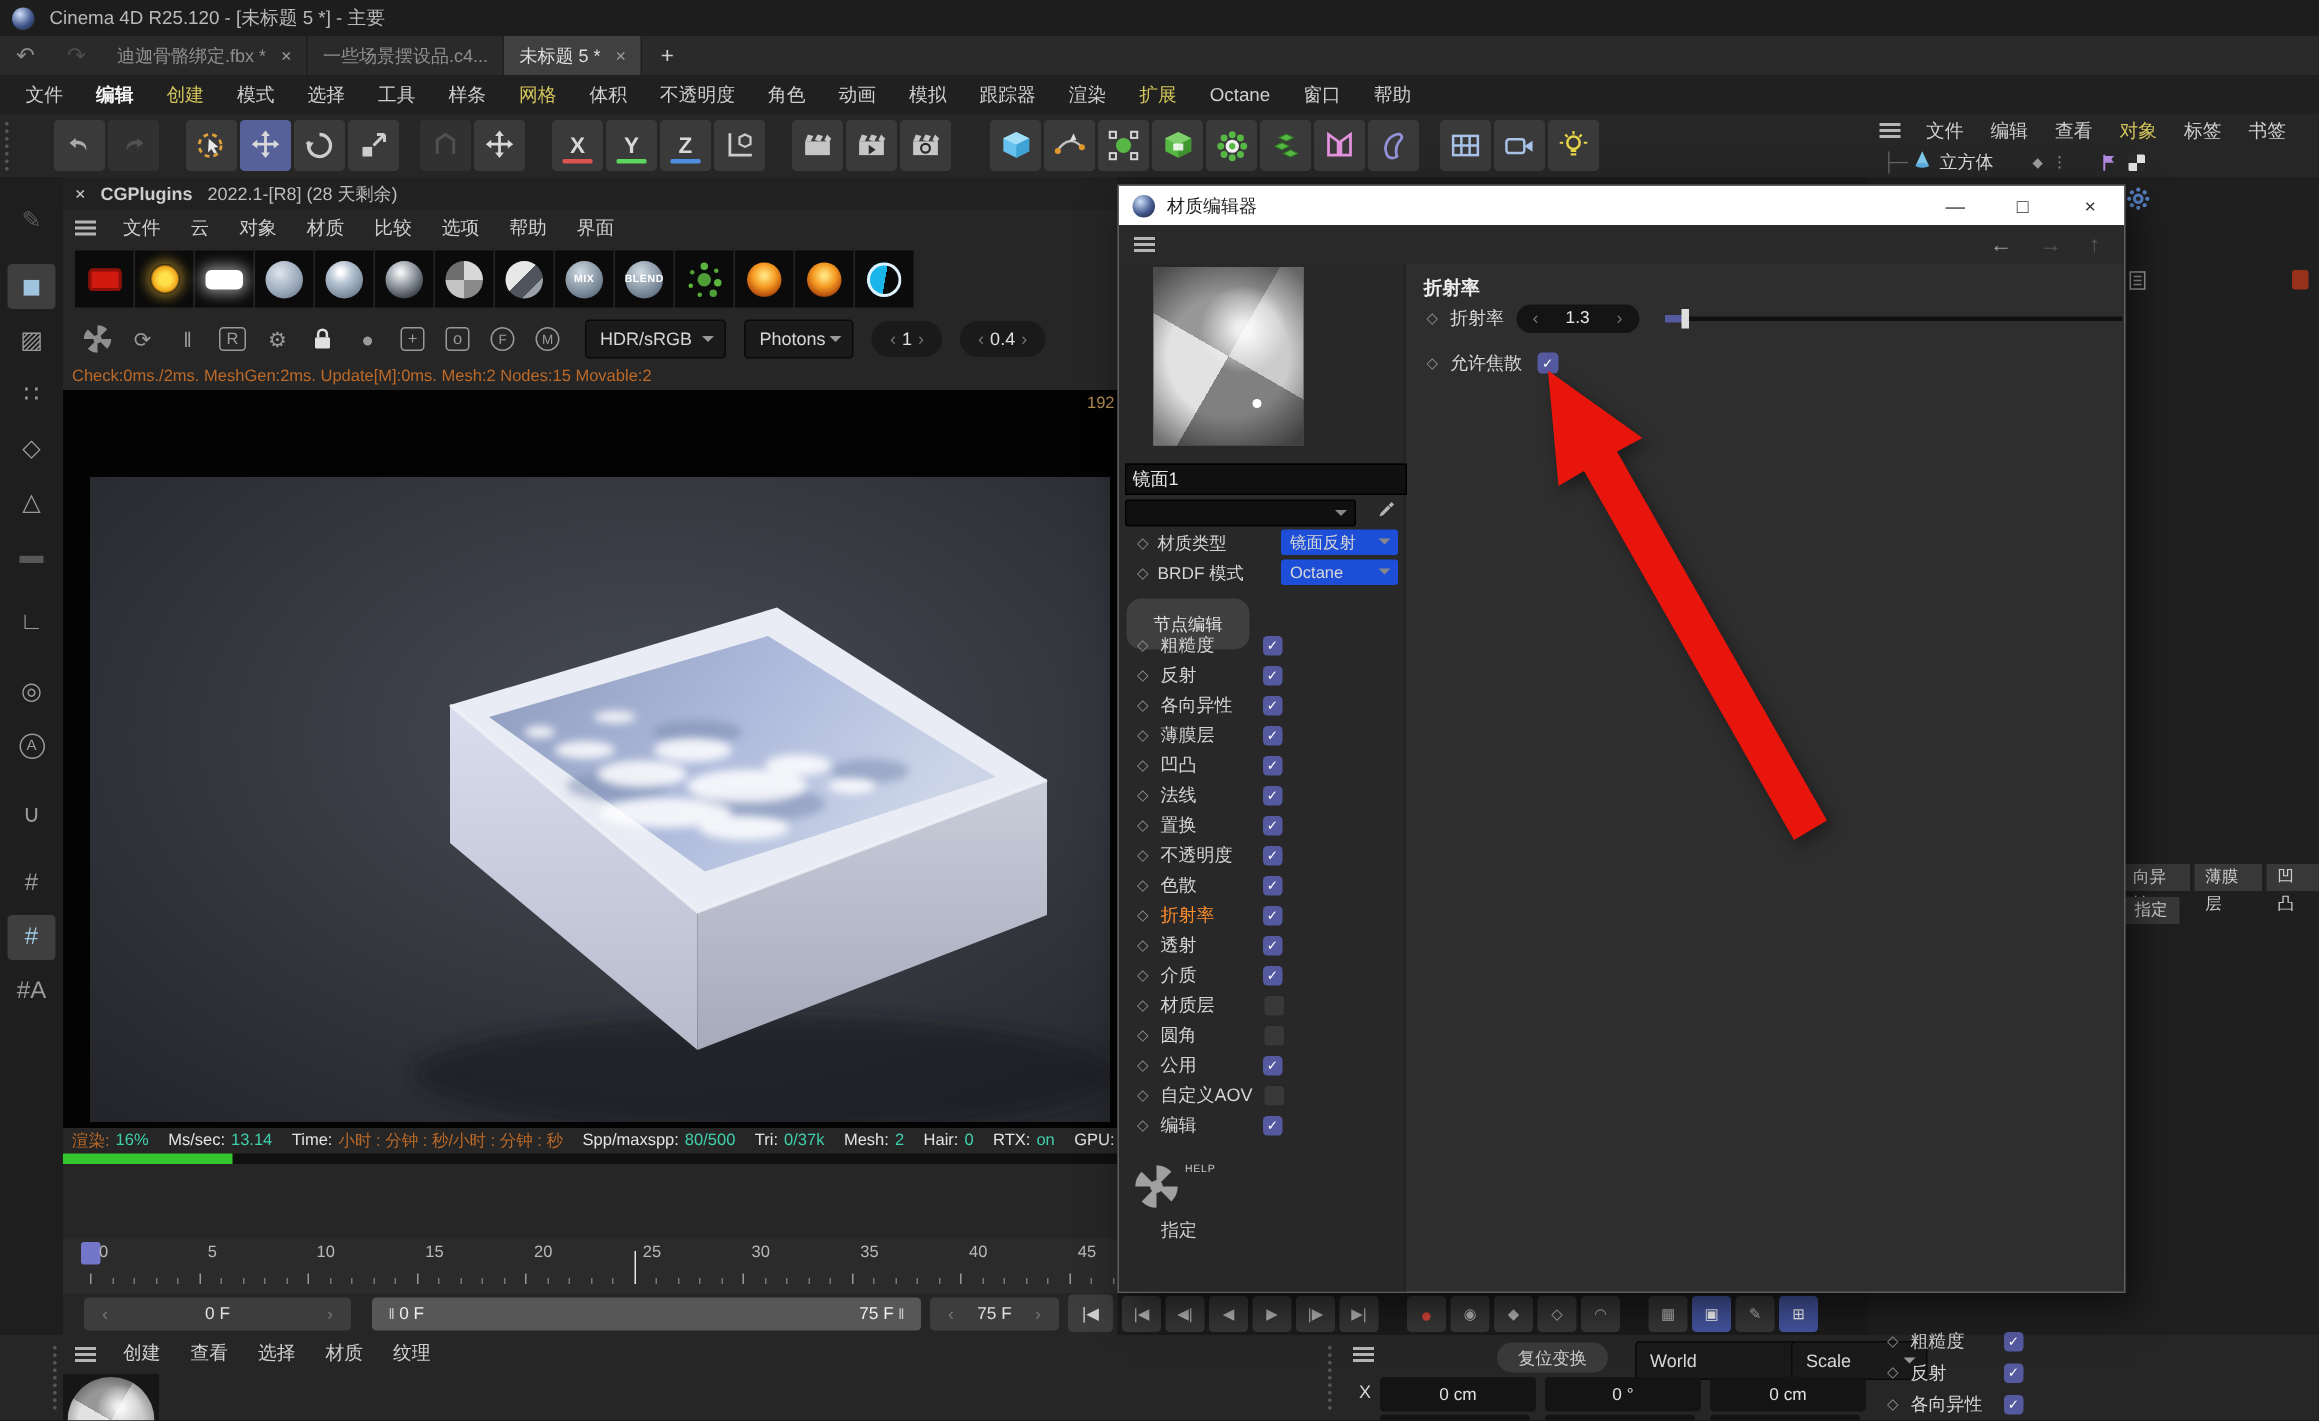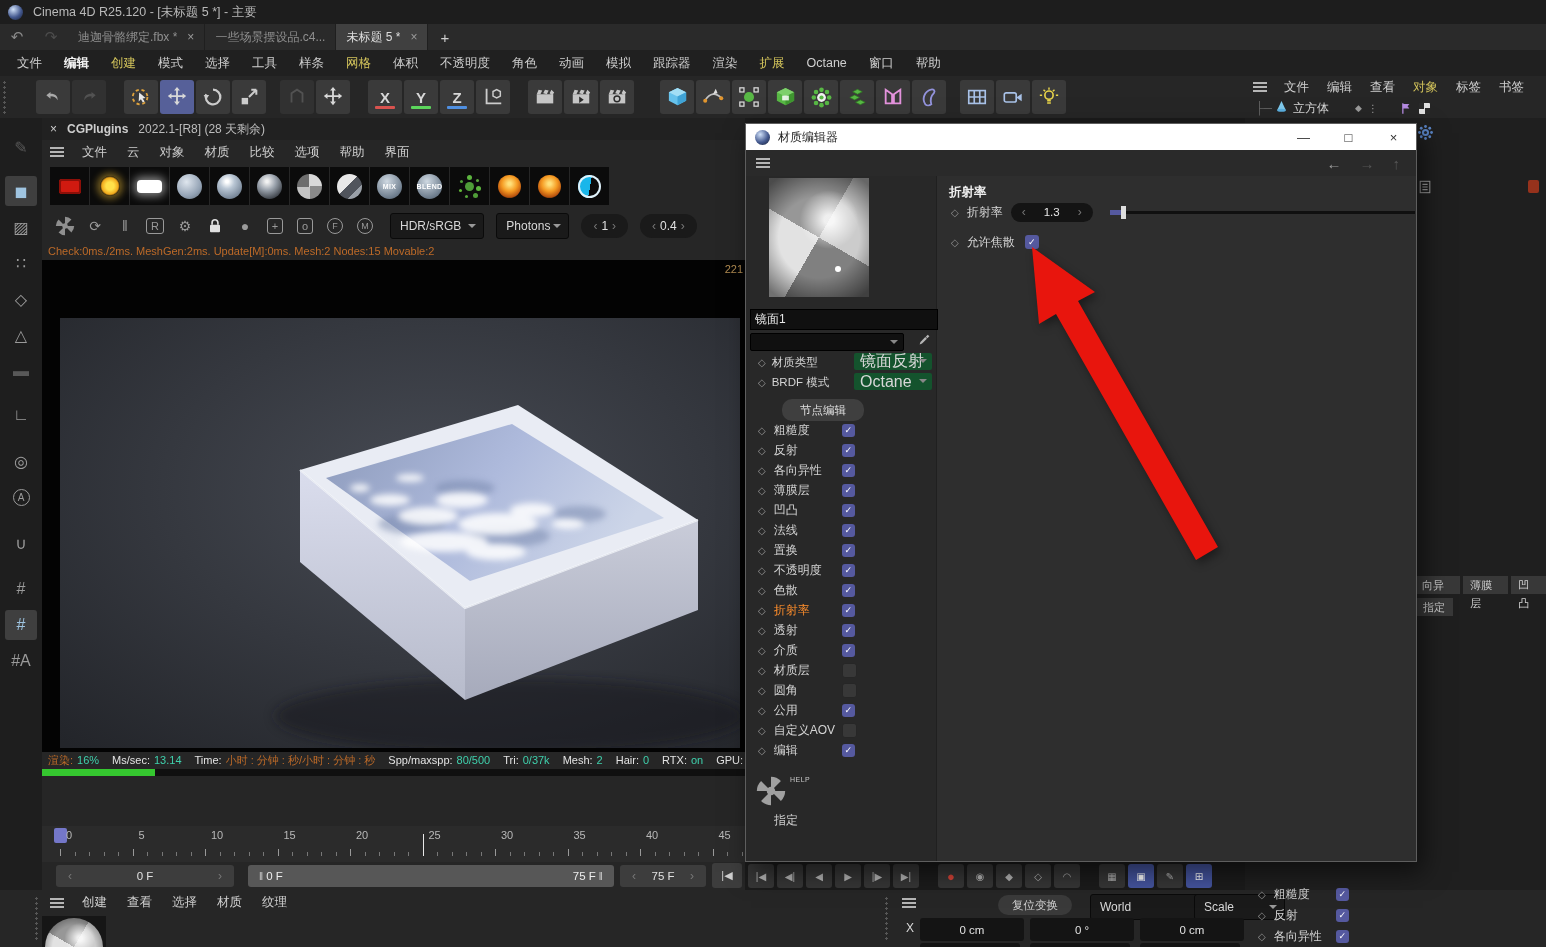--- a/index.html
+++ b/index.html
@@ -177,24 +177,24 @@
   .me-prev .matball{border-radius:0}
   #me-name{position:absolute;left:4px;top:133px;width:178px;height:19px;background:#101010;border:1px solid #000;
            color:#e8e8e8;font-size:12px;padding:0 4px;font-family:inherit}
   .me-combo{position:absolute;left:4px;top:157px;width:152px;height:16px;background:#101010;border:1px solid #000;border-radius:2px}
   .me-combo::after{content:"";position:absolute;right:5px;top:6px;border:4px solid transparent;border-top-color:#888}
   .me-eyedrop{position:absolute;left:172px;top:157px}
   .me-row{position:absolute;left:0;width:190px;height:18px;display:flex;align-items:center;padding-left:12px;box-sizing:border-box}
   .dia{color:#909090;font-size:10px}
   .dia::before{content:"◇"}
   .me-row .lab{margin-left:6px;font-size:11.5px;color:#d4d4d4}
-  .msel{position:absolute;left:108px;width:78px;height:17px;background:#14532d;border-radius:2px;color:#d8d8d8;
-        font-size:16px;display:flex;align-items:center;padding-left:6px;box-sizing:border-box}
+  .msel{position:absolute;left:108px;width:78px;height:17px;background:#1d4ed8;border-radius:2px;color:#d8d8d8;
+        font-size:11px;display:flex;align-items:center;padding-left:6px;box-sizing:border-box}
   .msel::after{content:"";position:absolute;right:5px;top:6px;border:4px solid transparent;border-top-color:#888}
-  #me-nodeedit{position:absolute;left:36px;top:223px;width:82px;height:22px;background:#3f3f3f;border-radius:10px;
+  #me-nodeedit{position:absolute;left:5px;top:223px;width:82px;height:34px;background:#3f3f3f;border-radius:10px;
                display:flex;align-items:center;justify-content:center;color:#e0e0e0;font-size:11.5px}
   #me-channels{position:absolute;left:0;top:244px;width:190px}
   .ch-row{height:20px;display:flex;align-items:center;padding-left:12px}
   .ch-row .lab{margin-left:8px;width:68px;font-size:12px;color:#d4d4d4}
   .ch-row .lab.hl{color:#ff8e2b}
   .cb{width:13px;height:13px;border-radius:3px;background:#55599f;color:#fff;font-size:9px;line-height:13px;
       text-align:center;flex:none}
   .cb.off{background:#383838;border:1px solid #262626}
   #me-help{position:absolute;left:8px;top:598px}
   #me-helplab{position:absolute;left:44px;top:600px;font-size:7px;color:#c8c8c8;letter-spacing:.5px}
@@ -622,21 +622,21 @@
     </div>
     <div class="step">
       <span class="chev">‹</span>
       <span>0.4</span>
       <span class="chev">›</span>
     </div>
   </div>
   <div class="oc-status">Check:0ms./2ms. MeshGen:2ms. Update[M]:0ms. Mesh:2 Nodes:15 Movable:2</div>
 
   <div class="oc-viewport">
-    <span class="res">221</span>
+    <span class="res">192</span>
     <svg id="scene" width="680" height="430" viewBox="0 0 680 430">
       <defs>
         <radialGradient id="vpbg" cx="55%" cy="40%" r="80%">
           <stop offset="0" stop-color="#474b54"></stop>
             <stop offset="1" stop-color="#23252a"></stop>
         </radialGradient>
         <linearGradient id="waterg" x1="0" y1="0" x2="1" y2="0.35">
           <stop offset="0" stop-color="#8c9abb"></stop>
             <stop offset="0.55" stop-color="#aebadc"></stop>
             <stop offset="1" stop-color="#ccd5e8"></stop>

